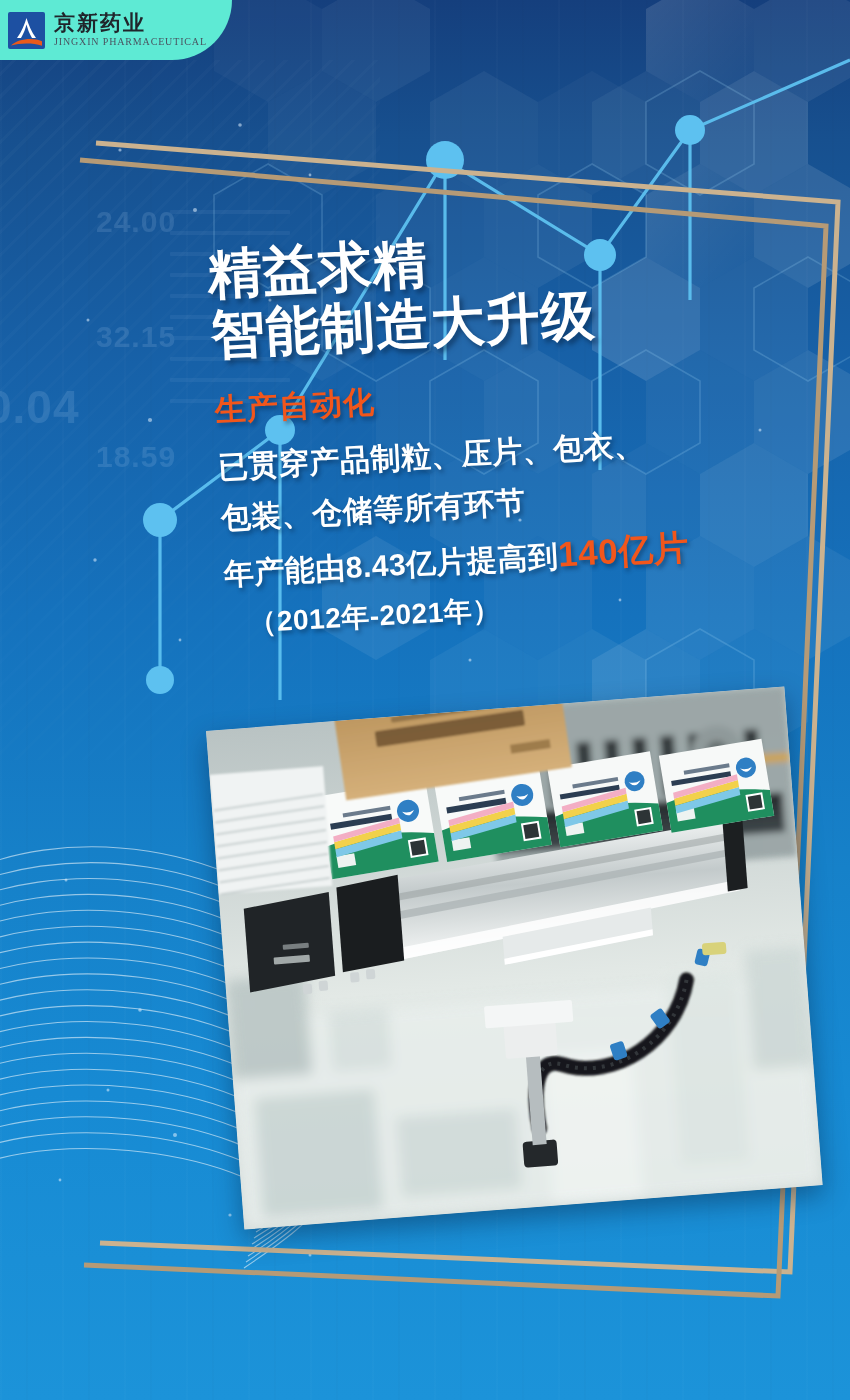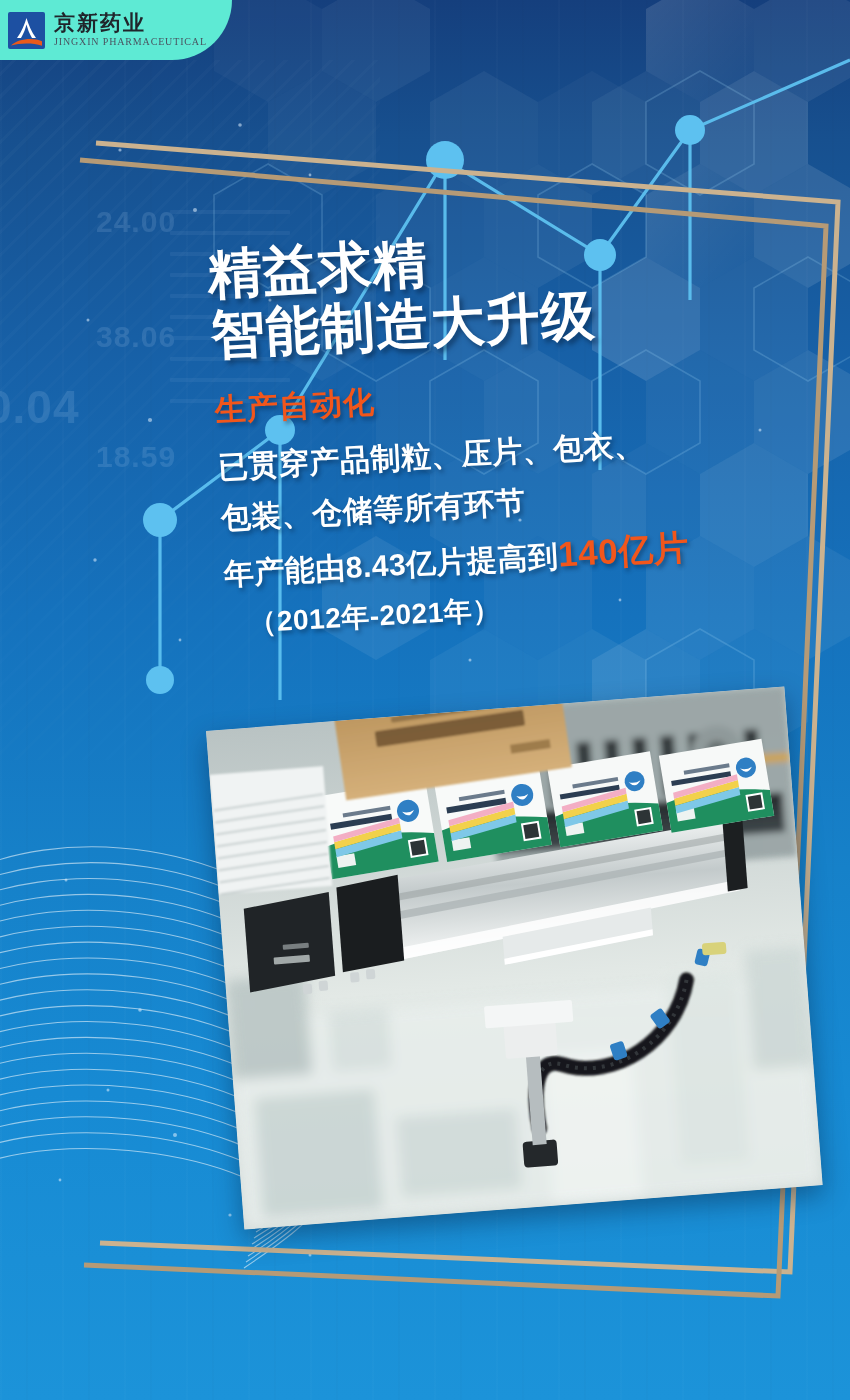--- a/index.html
+++ b/index.html
@@ -173,21 +173,21 @@
         <use href="#hx" x="646" y="412"></use>
         <use href="#hx" x="700" y="691"></use>
         <use href="#hx" x="268" y="226"></use>
         <use href="#hx" x="376" y="319"></use>
       </g>
     </g>
   </svg>
 
   <div class="ticker">
     <span class="t1">24.00</span>
-    <span class="t2">38.06</span>
+    <span class="t2">32.15</span>
     <span class="t3">18.59</span>
     <span class="t4">0.04</span>
     <div class="tickbars">
       <i></i>
         <i></i>
         <i></i>
         <i></i>
         <i></i>
         <i></i>
         <i></i>

